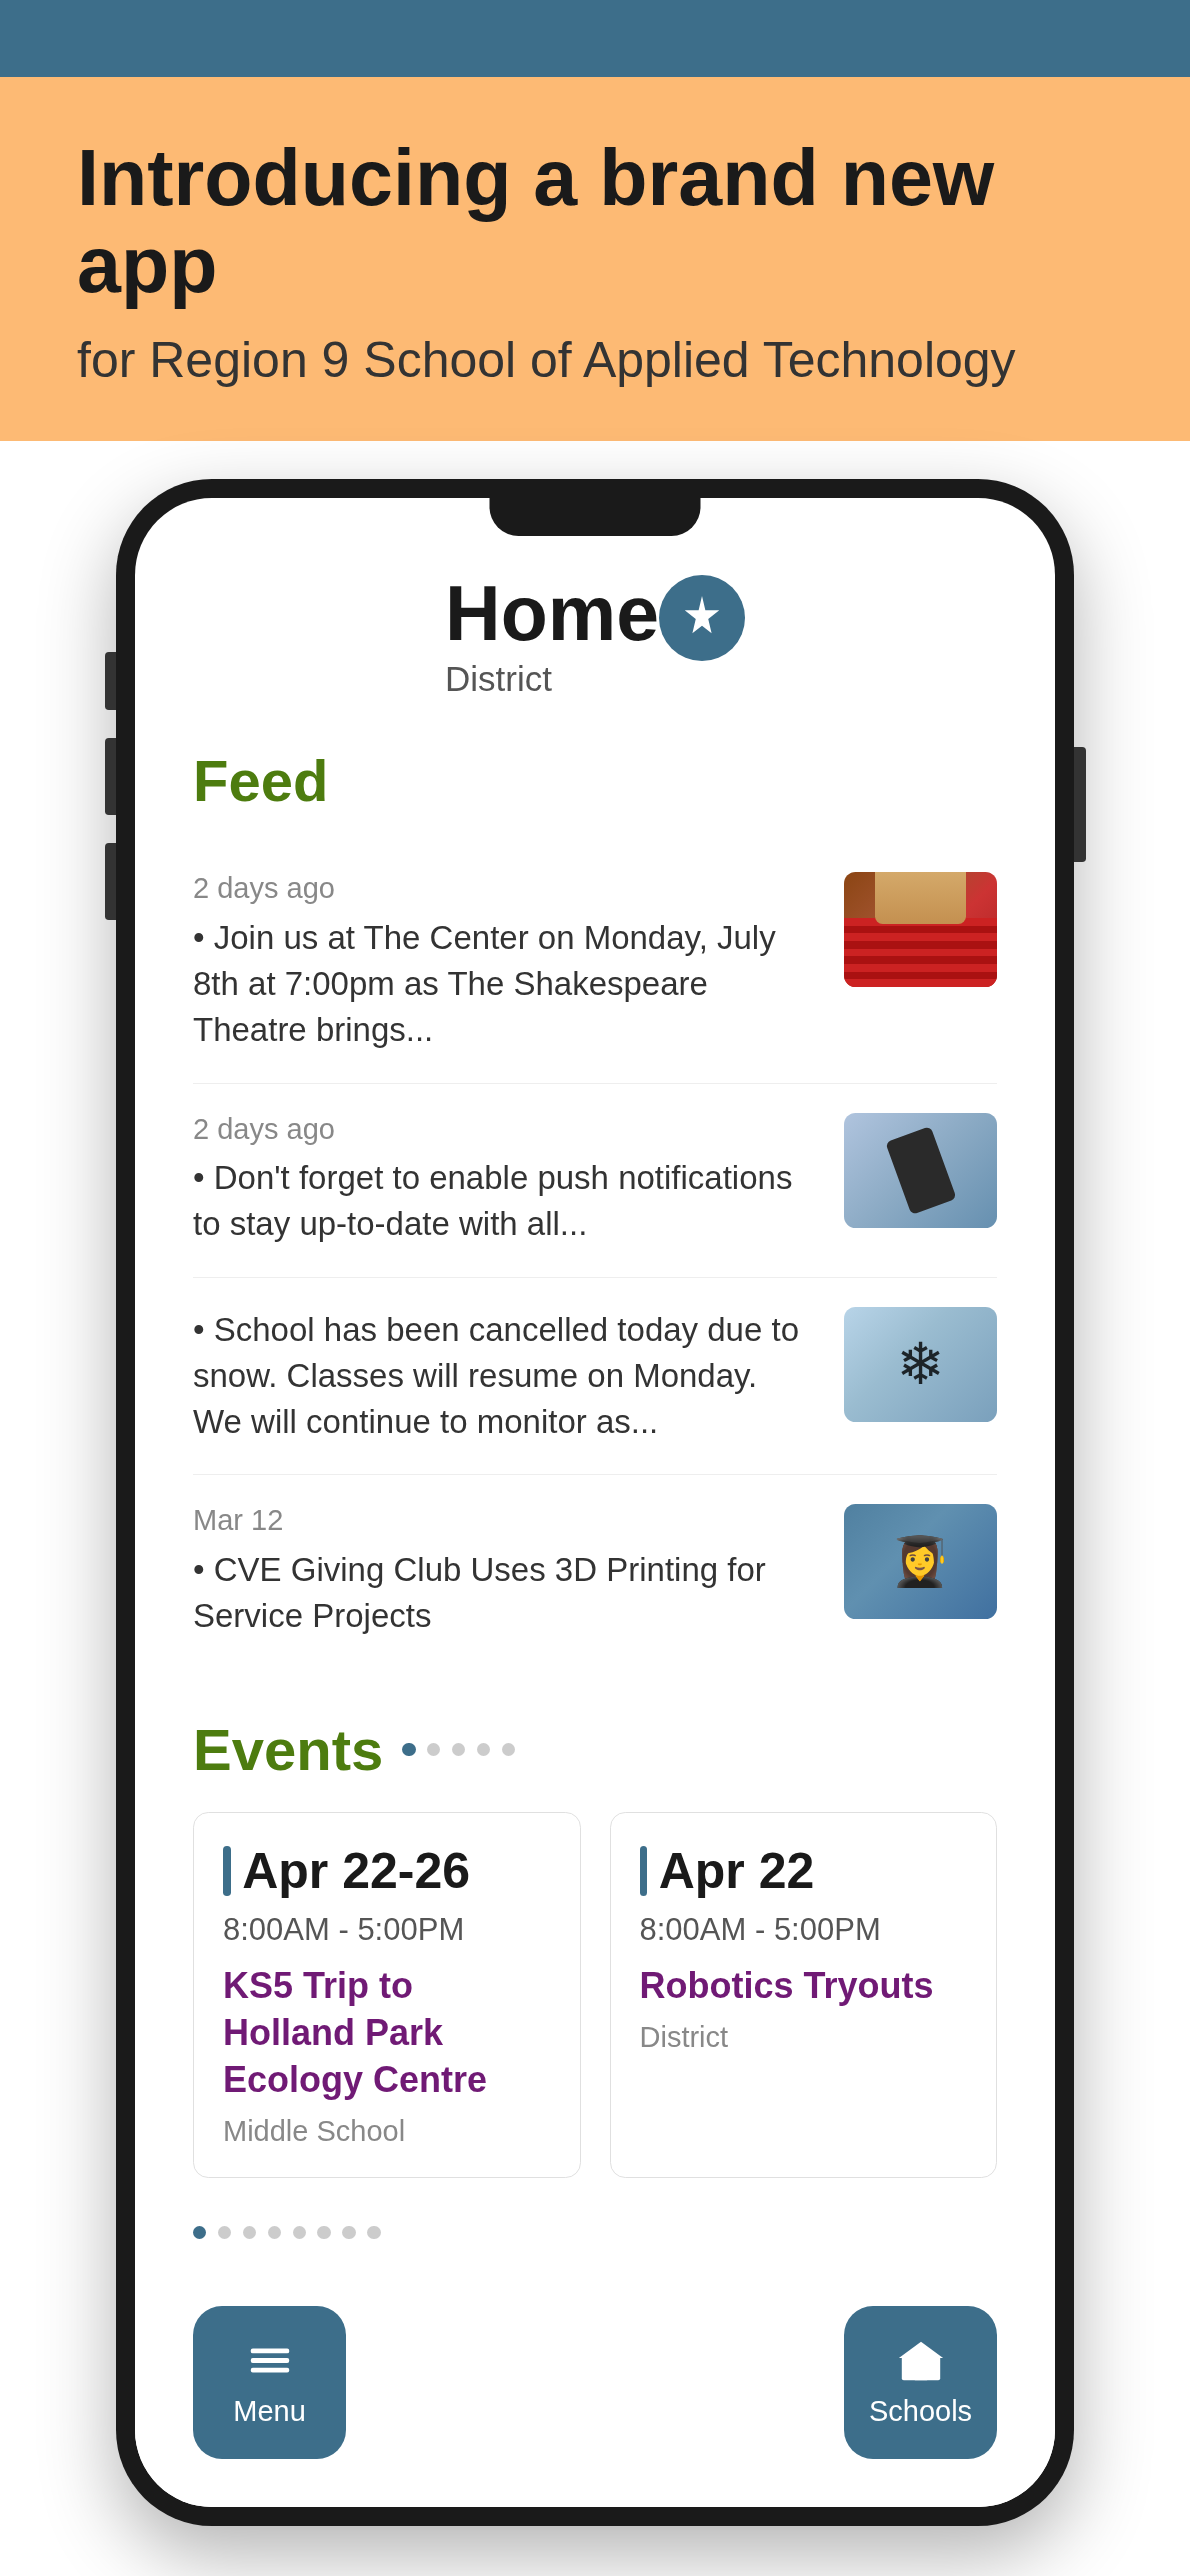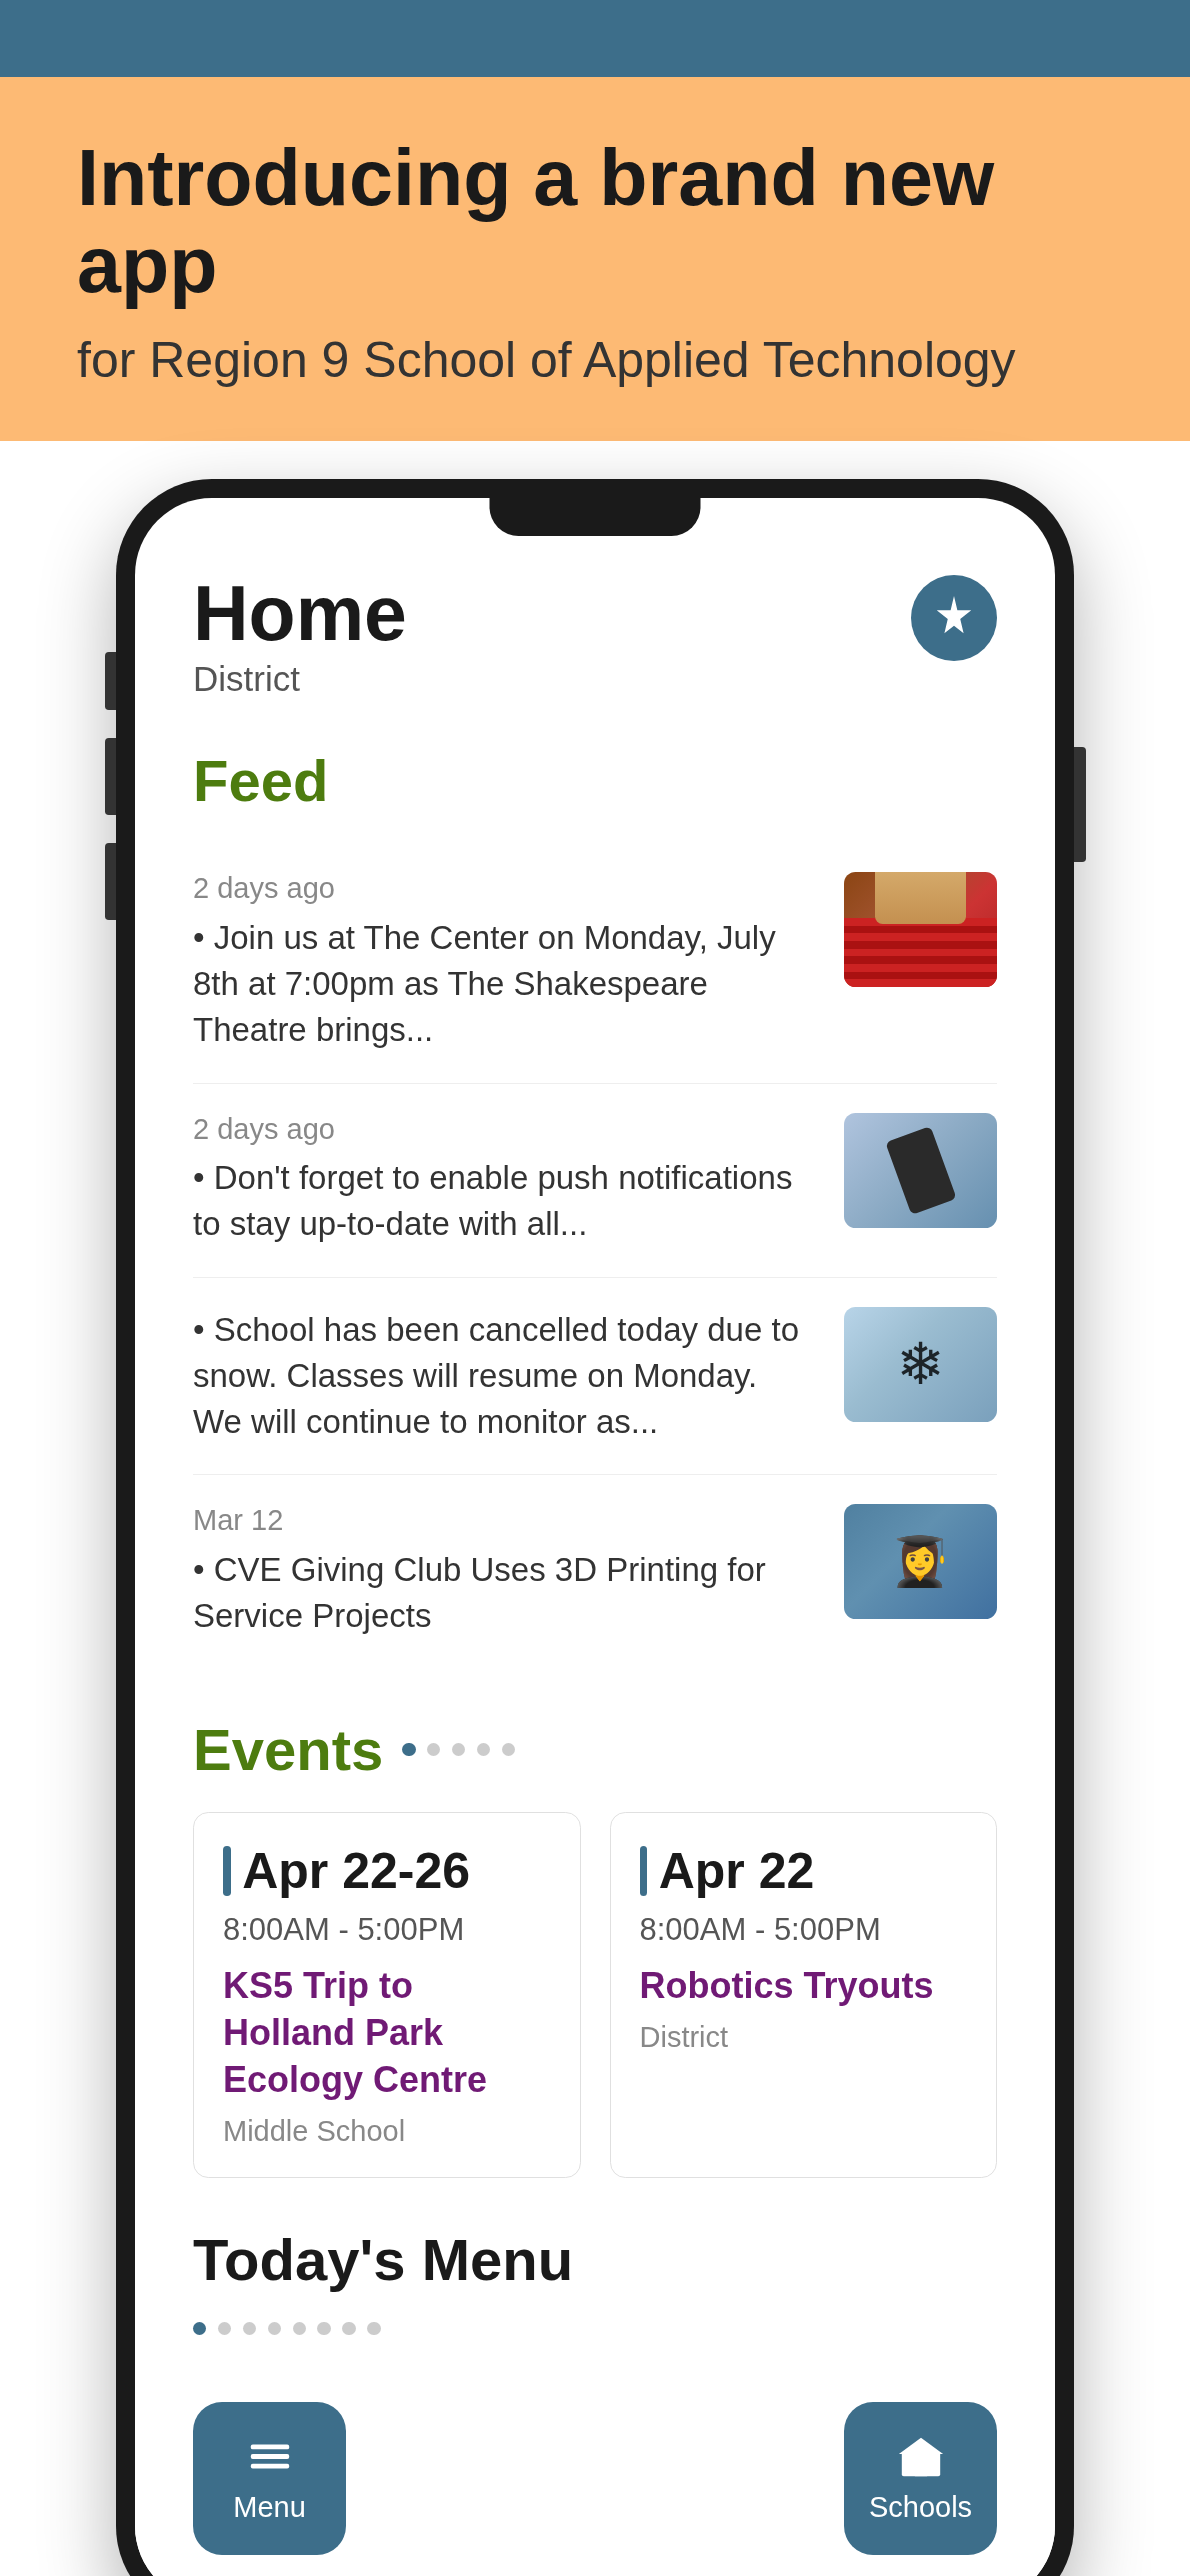--- a/index.html
+++ b/index.html
@@ -92,21 +92,21 @@
     }
 
     
     .screen-content {
       padding: 77px 58px 0 58px;
     }
 
     
     .screen-header {
       display: flex;
-      justify-content: space-between;
+      justify-content: center;
       align-items: flex-start;
       margin-bottom: 48px;
     }
 
     .header-left {}
 
     .header-title {
       font-size: 77px;
       font-weight: 900;
       color: #1a1a1a;
@@ -553,21 +553,20 @@
                 </div>
                 <div class="event-time">8:00AM  -  5:00PM</div>
                 <div class="event-name">Robotics Tryouts</div>
                 <div class="event-location">District</div>
               </div>
 
             </div>
           </div>
 
           <div class="menu-section">
-            <div class="menu-title">Today's Menu</div>
             <div class="menu-dots">
               <div class="dot dot-active"></div>
               <div class="dot dot-inactive"></div>
               <div class="dot dot-inactive"></div>
               <div class="dot dot-inactive"></div>
               <div class="dot dot-inactive"></div>
               <div class="dot dot-inactive"></div>
               <div class="dot dot-inactive"></div>
               <div class="dot dot-inactive"></div>
             </div>

